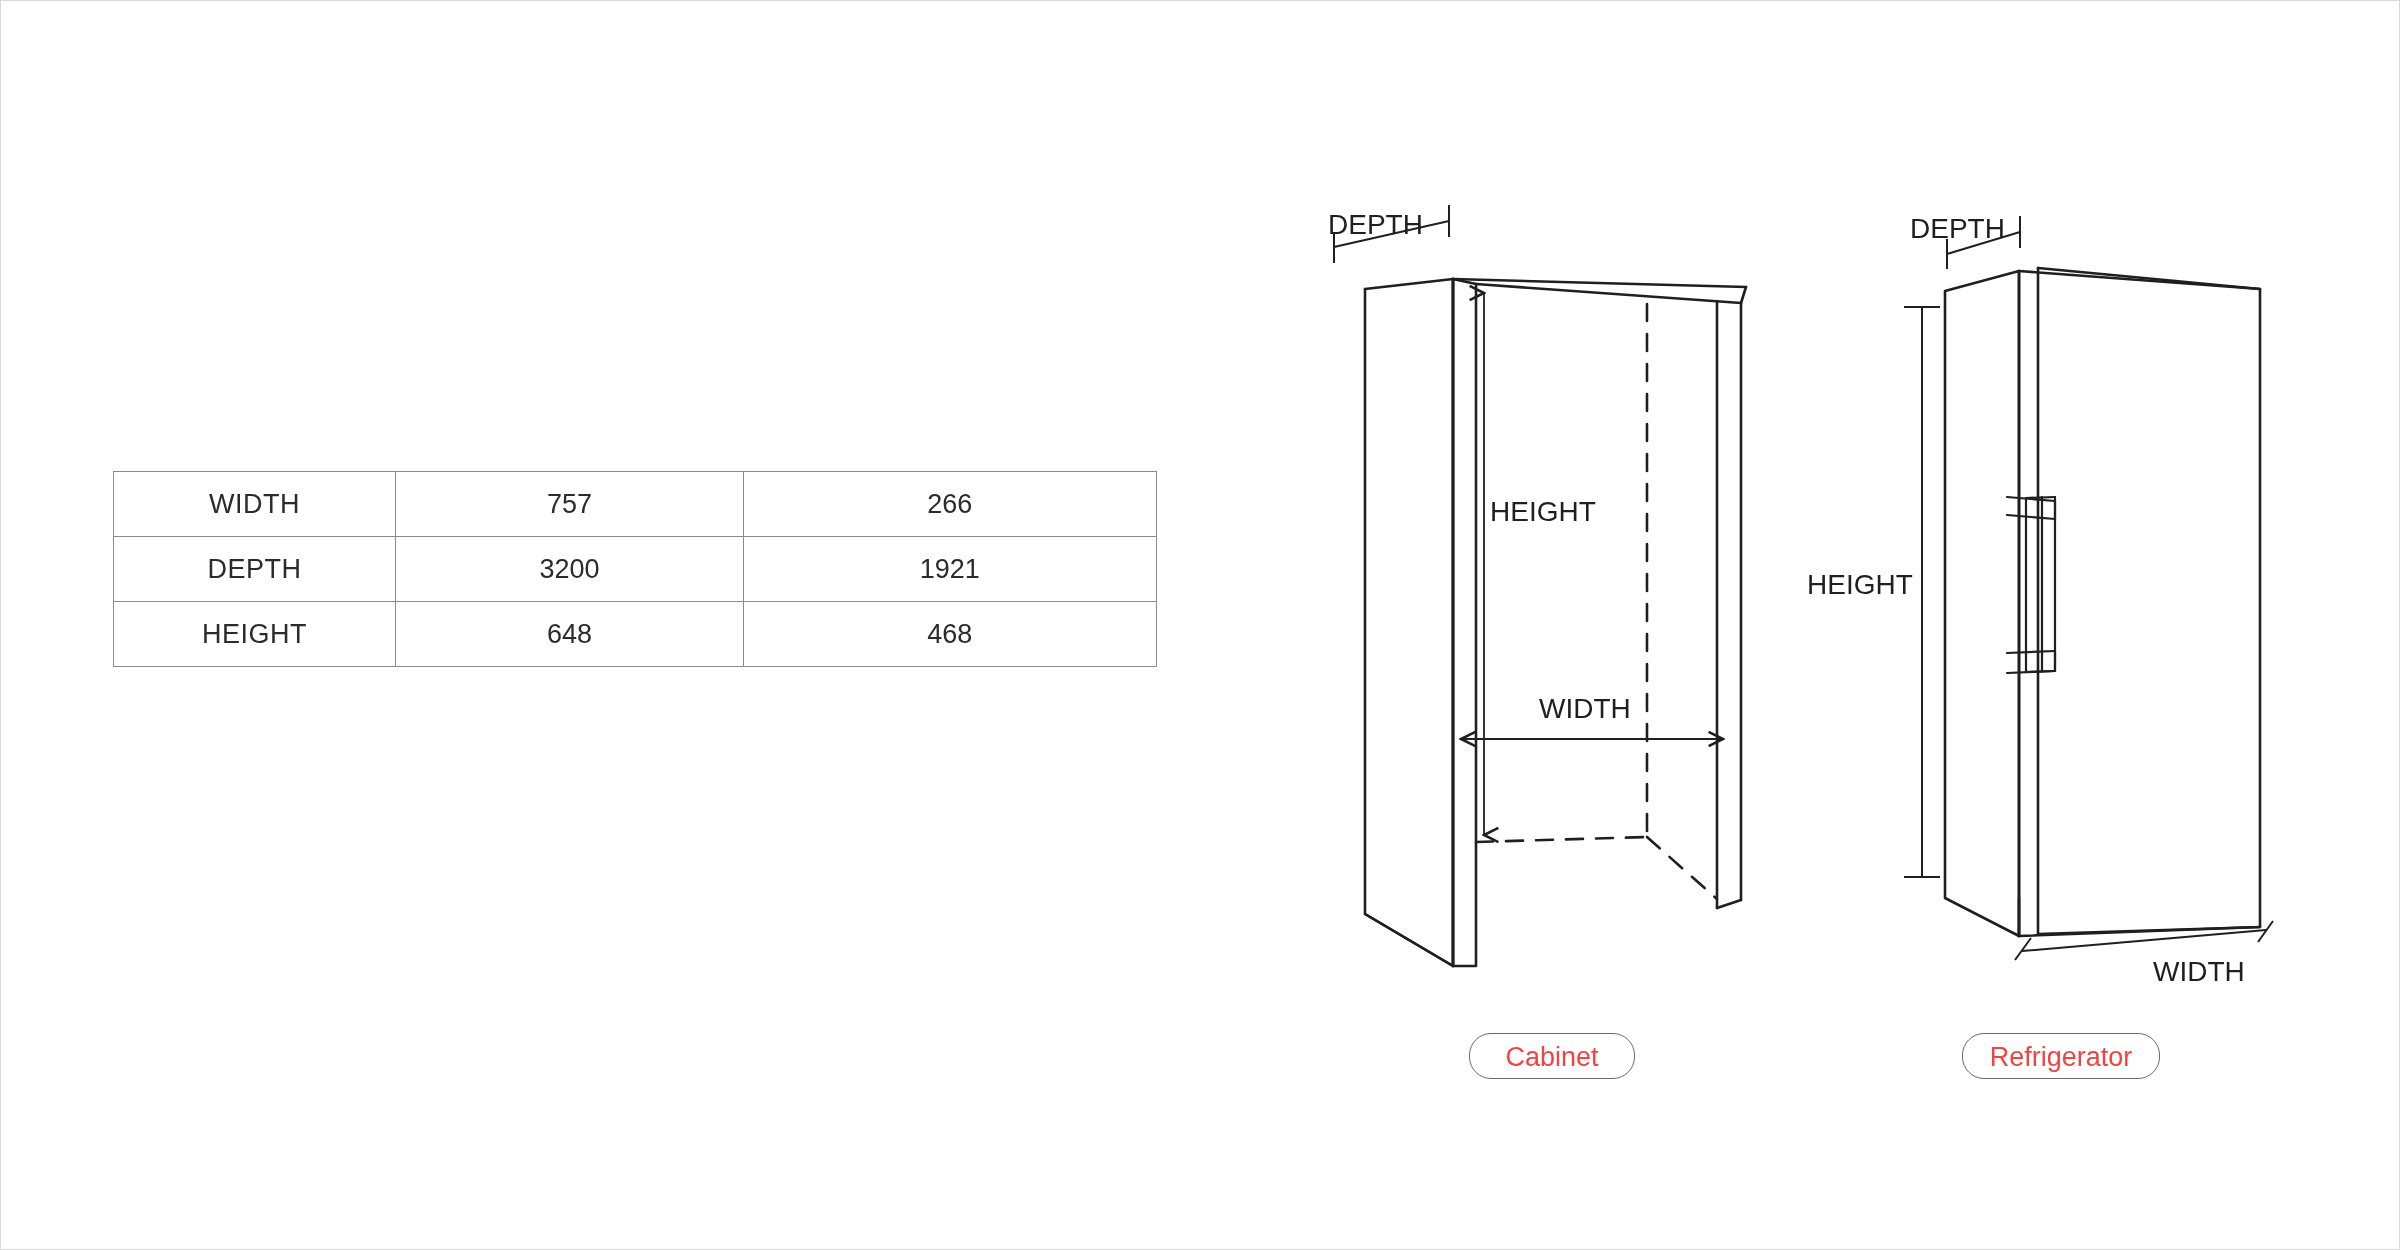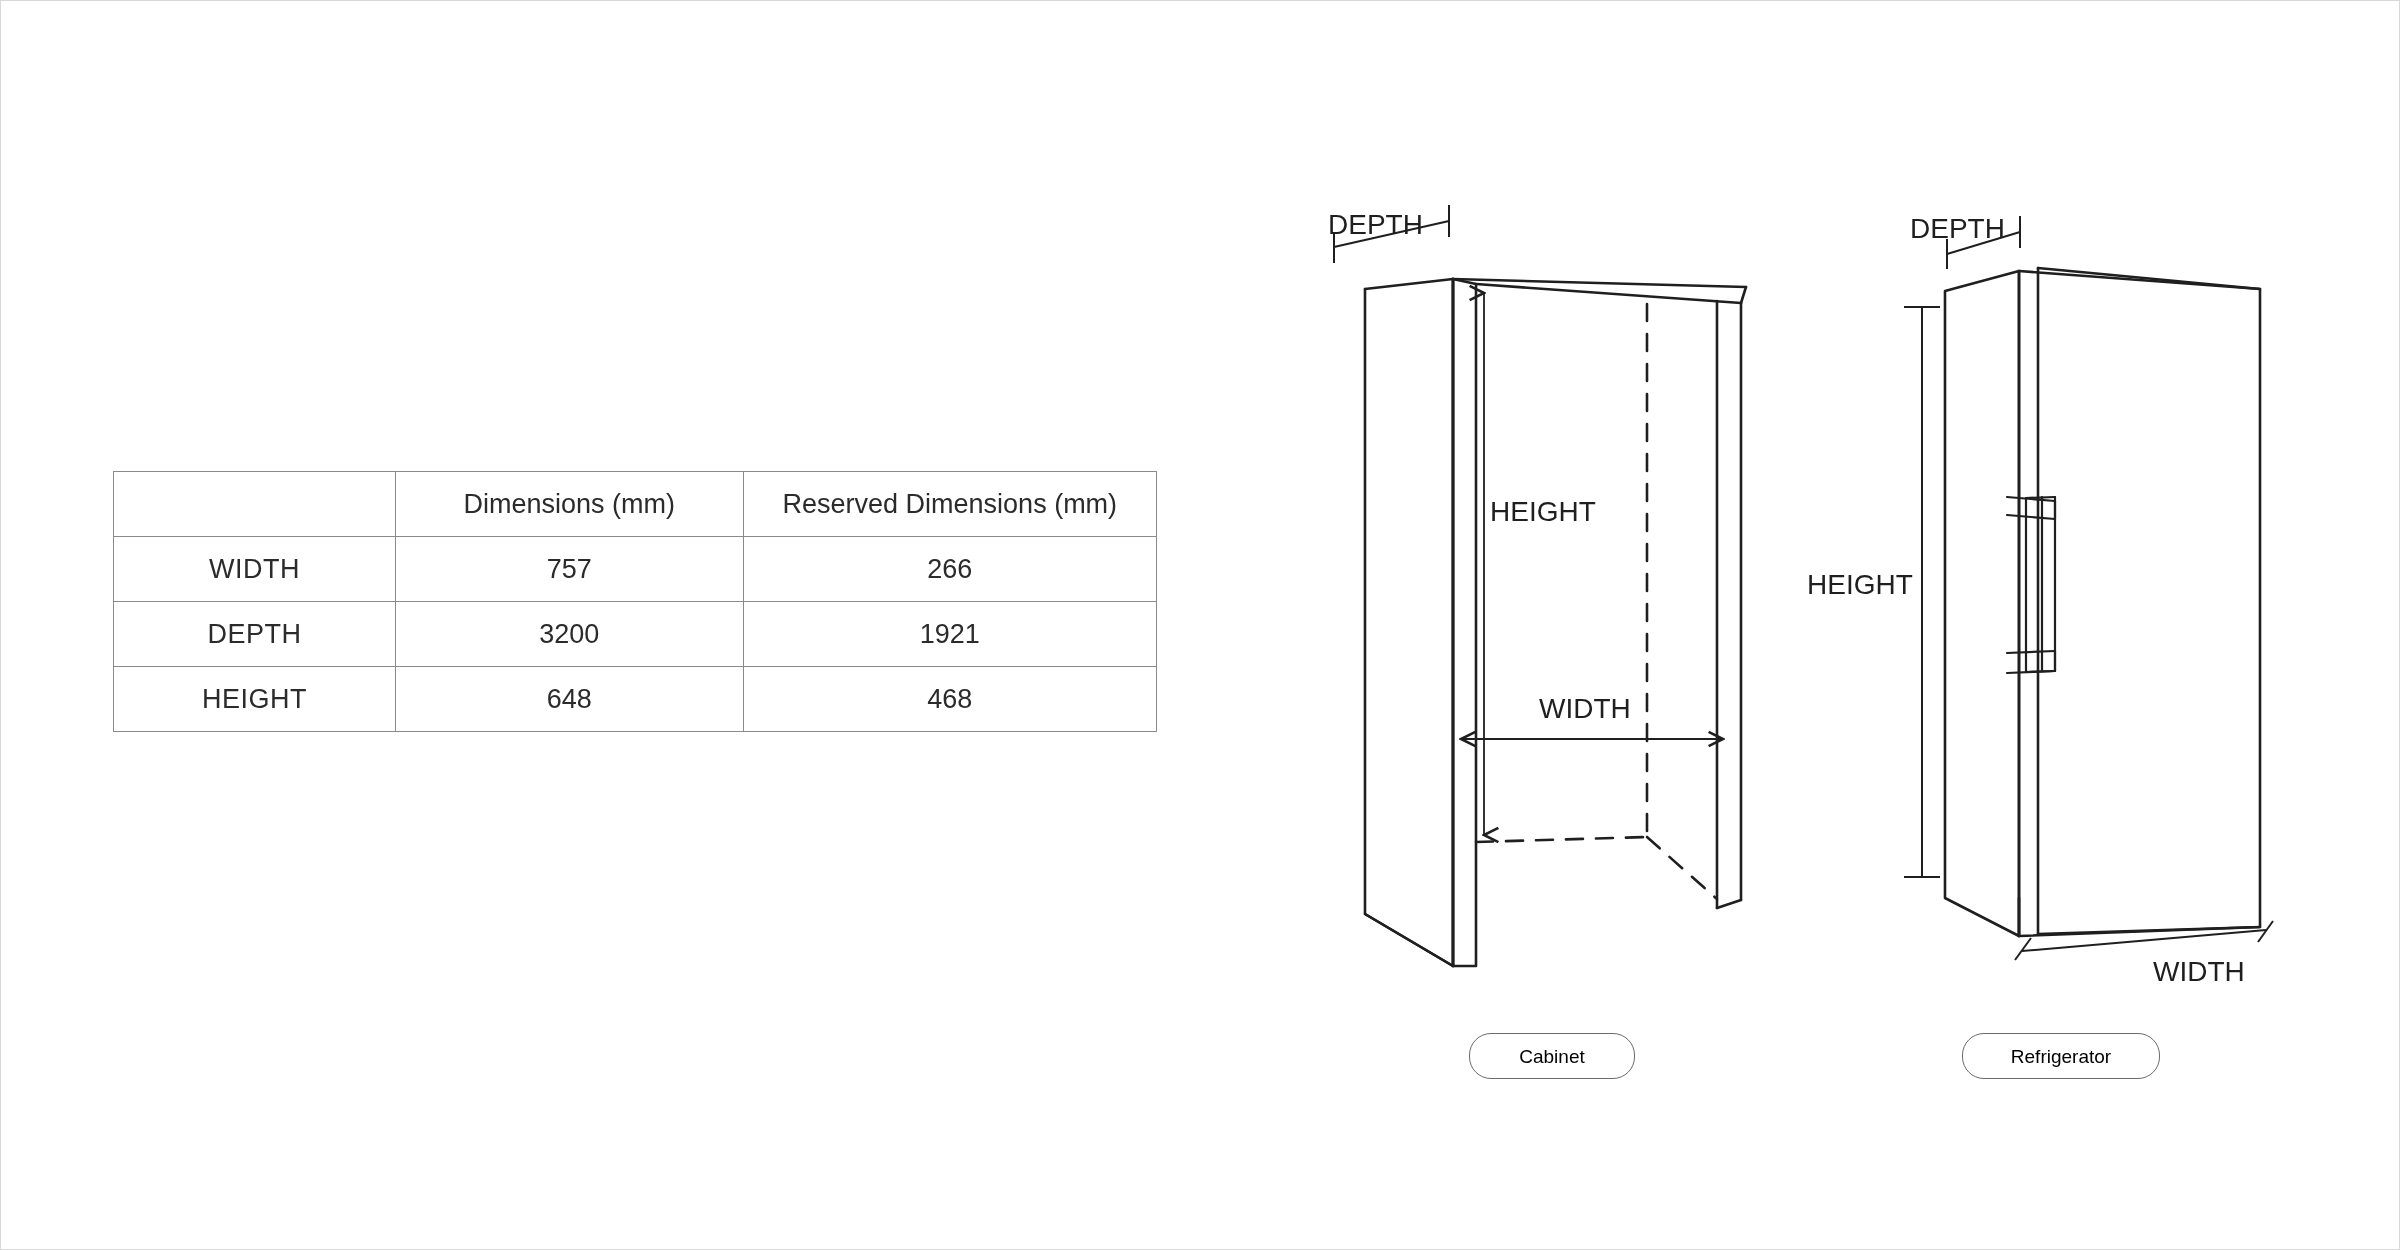--- a/index.html
+++ b/index.html
@@ -20,45 +20,40 @@
   #spec-table .rowlabel{letter-spacing:.5px;}
 
   
   #diagrams{position:absolute;left:0;top:0;width:2400px;height:1250px;
             pointer-events:none;}
   svg{overflow:visible;}
 
   
   .pill{position:absolute;border:1.5px solid #6a6a6a;border-radius:22px;
         background:#fff;height:46px;line-height:46px;text-align:center;
-        font-size:19px;color:#000000;box-sizing:border-box;}
+        font-size:27px;color:#ef4444;box-sizing:border-box;}
   #pill-cabinet{left:1468px;top:1032px;width:166px;}
   #pill-refrigerator{left:1961px;top:1032px;width:198px;}
 
   
   .dimlabel{position:absolute;font-size:28px;color:#1f1f1f;white-space:nowrap;}
   #lbl-cab-depth{left:1327px;top:208px;}
   #lbl-cab-height{left:1489px;top:495px;}
   #lbl-cab-width{left:1538px;top:692px;}
   #lbl-ref-depth{left:1909px;top:212px;}
   #lbl-ref-height{left:1806px;top:568px;}
   #lbl-ref-width{left:2152px;top:955px;}
 </style>
 </head>
 <body>
 
 <div id="canvas">
 
   <table id="spec-table">
     <tbody>
-      <tr>
-        <td class="c0 hdr"></td>
-        <td class="c1 hdr">Dimensions (mm)</td>
-        <td class="c2 hdr">Reserved Dimensions (mm)</td>
-      </tr>
       <tr>
         <td class="c0 rowlabel">WIDTH</td>
         <td class="c1">757</td>
         <td class="c2">266</td>
       </tr>
       <tr>
         <td class="c0 rowlabel">DEPTH</td>
         <td class="c1">3200</td>
         <td class="c2">1921</td>
       </tr>

